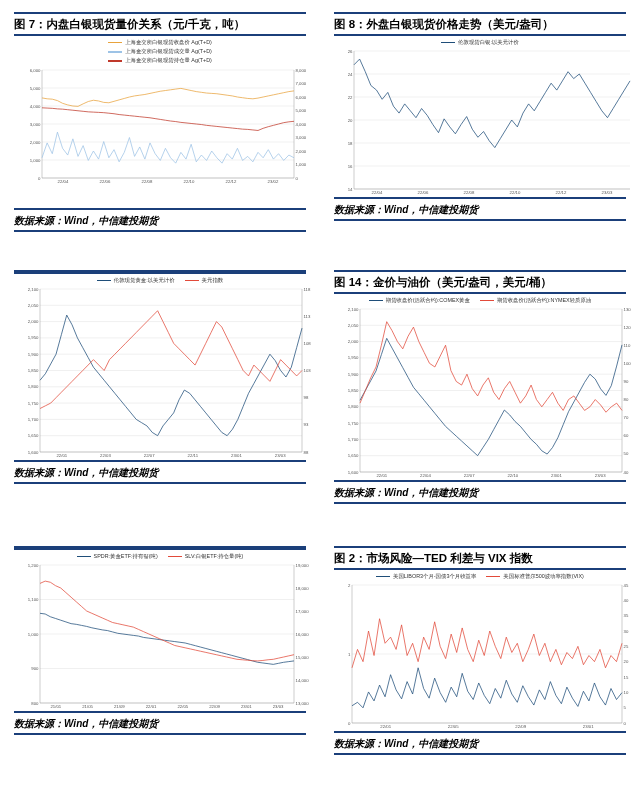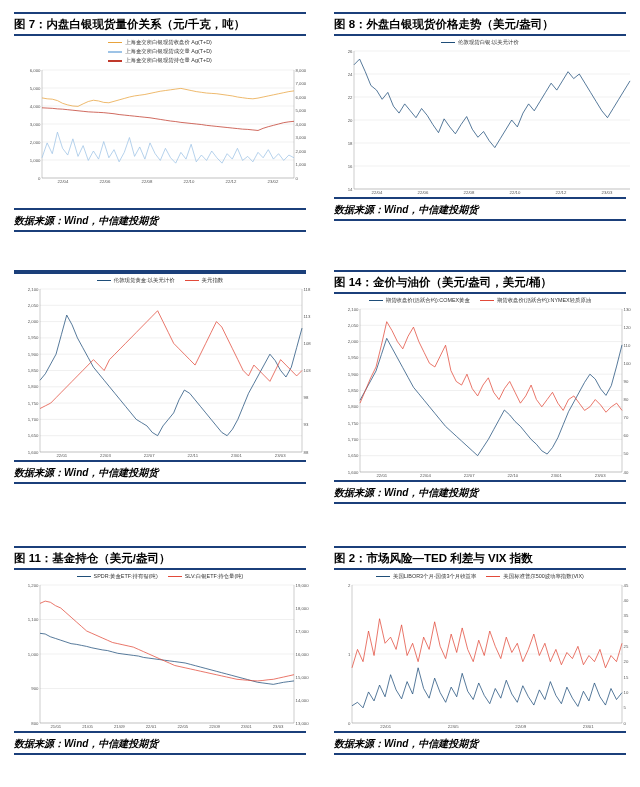--- a/index.html
+++ b/index.html
@@ -288,21 +288,20 @@
         </div>
         <div class="rule"></div>
         <div class="src">数据来源：Wind，中信建投期货</div>
         <div class="rule"></div>
       </div>
     </div>
 
     <div class="cell">
       <div class="cell-inner">
         <div class="rule top" style="margin-top:22px"></div>
-        <div class="cap">图 11：基金持仓（美元/盎司）</div>
         <div class="rule"></div>
         <div class="legend">
           <div class="item">
               <span class="swatch" style="background:#1f4e79"></span>
               <span>SPDR:黄金ETF:持有량(吨)</span>
             </div>
           <div class="item">
               <span class="swatch" style="background:#e24a3a"></span>
               <span>SLV:白银ETF:持仓量(吨)</span>
             </div>

